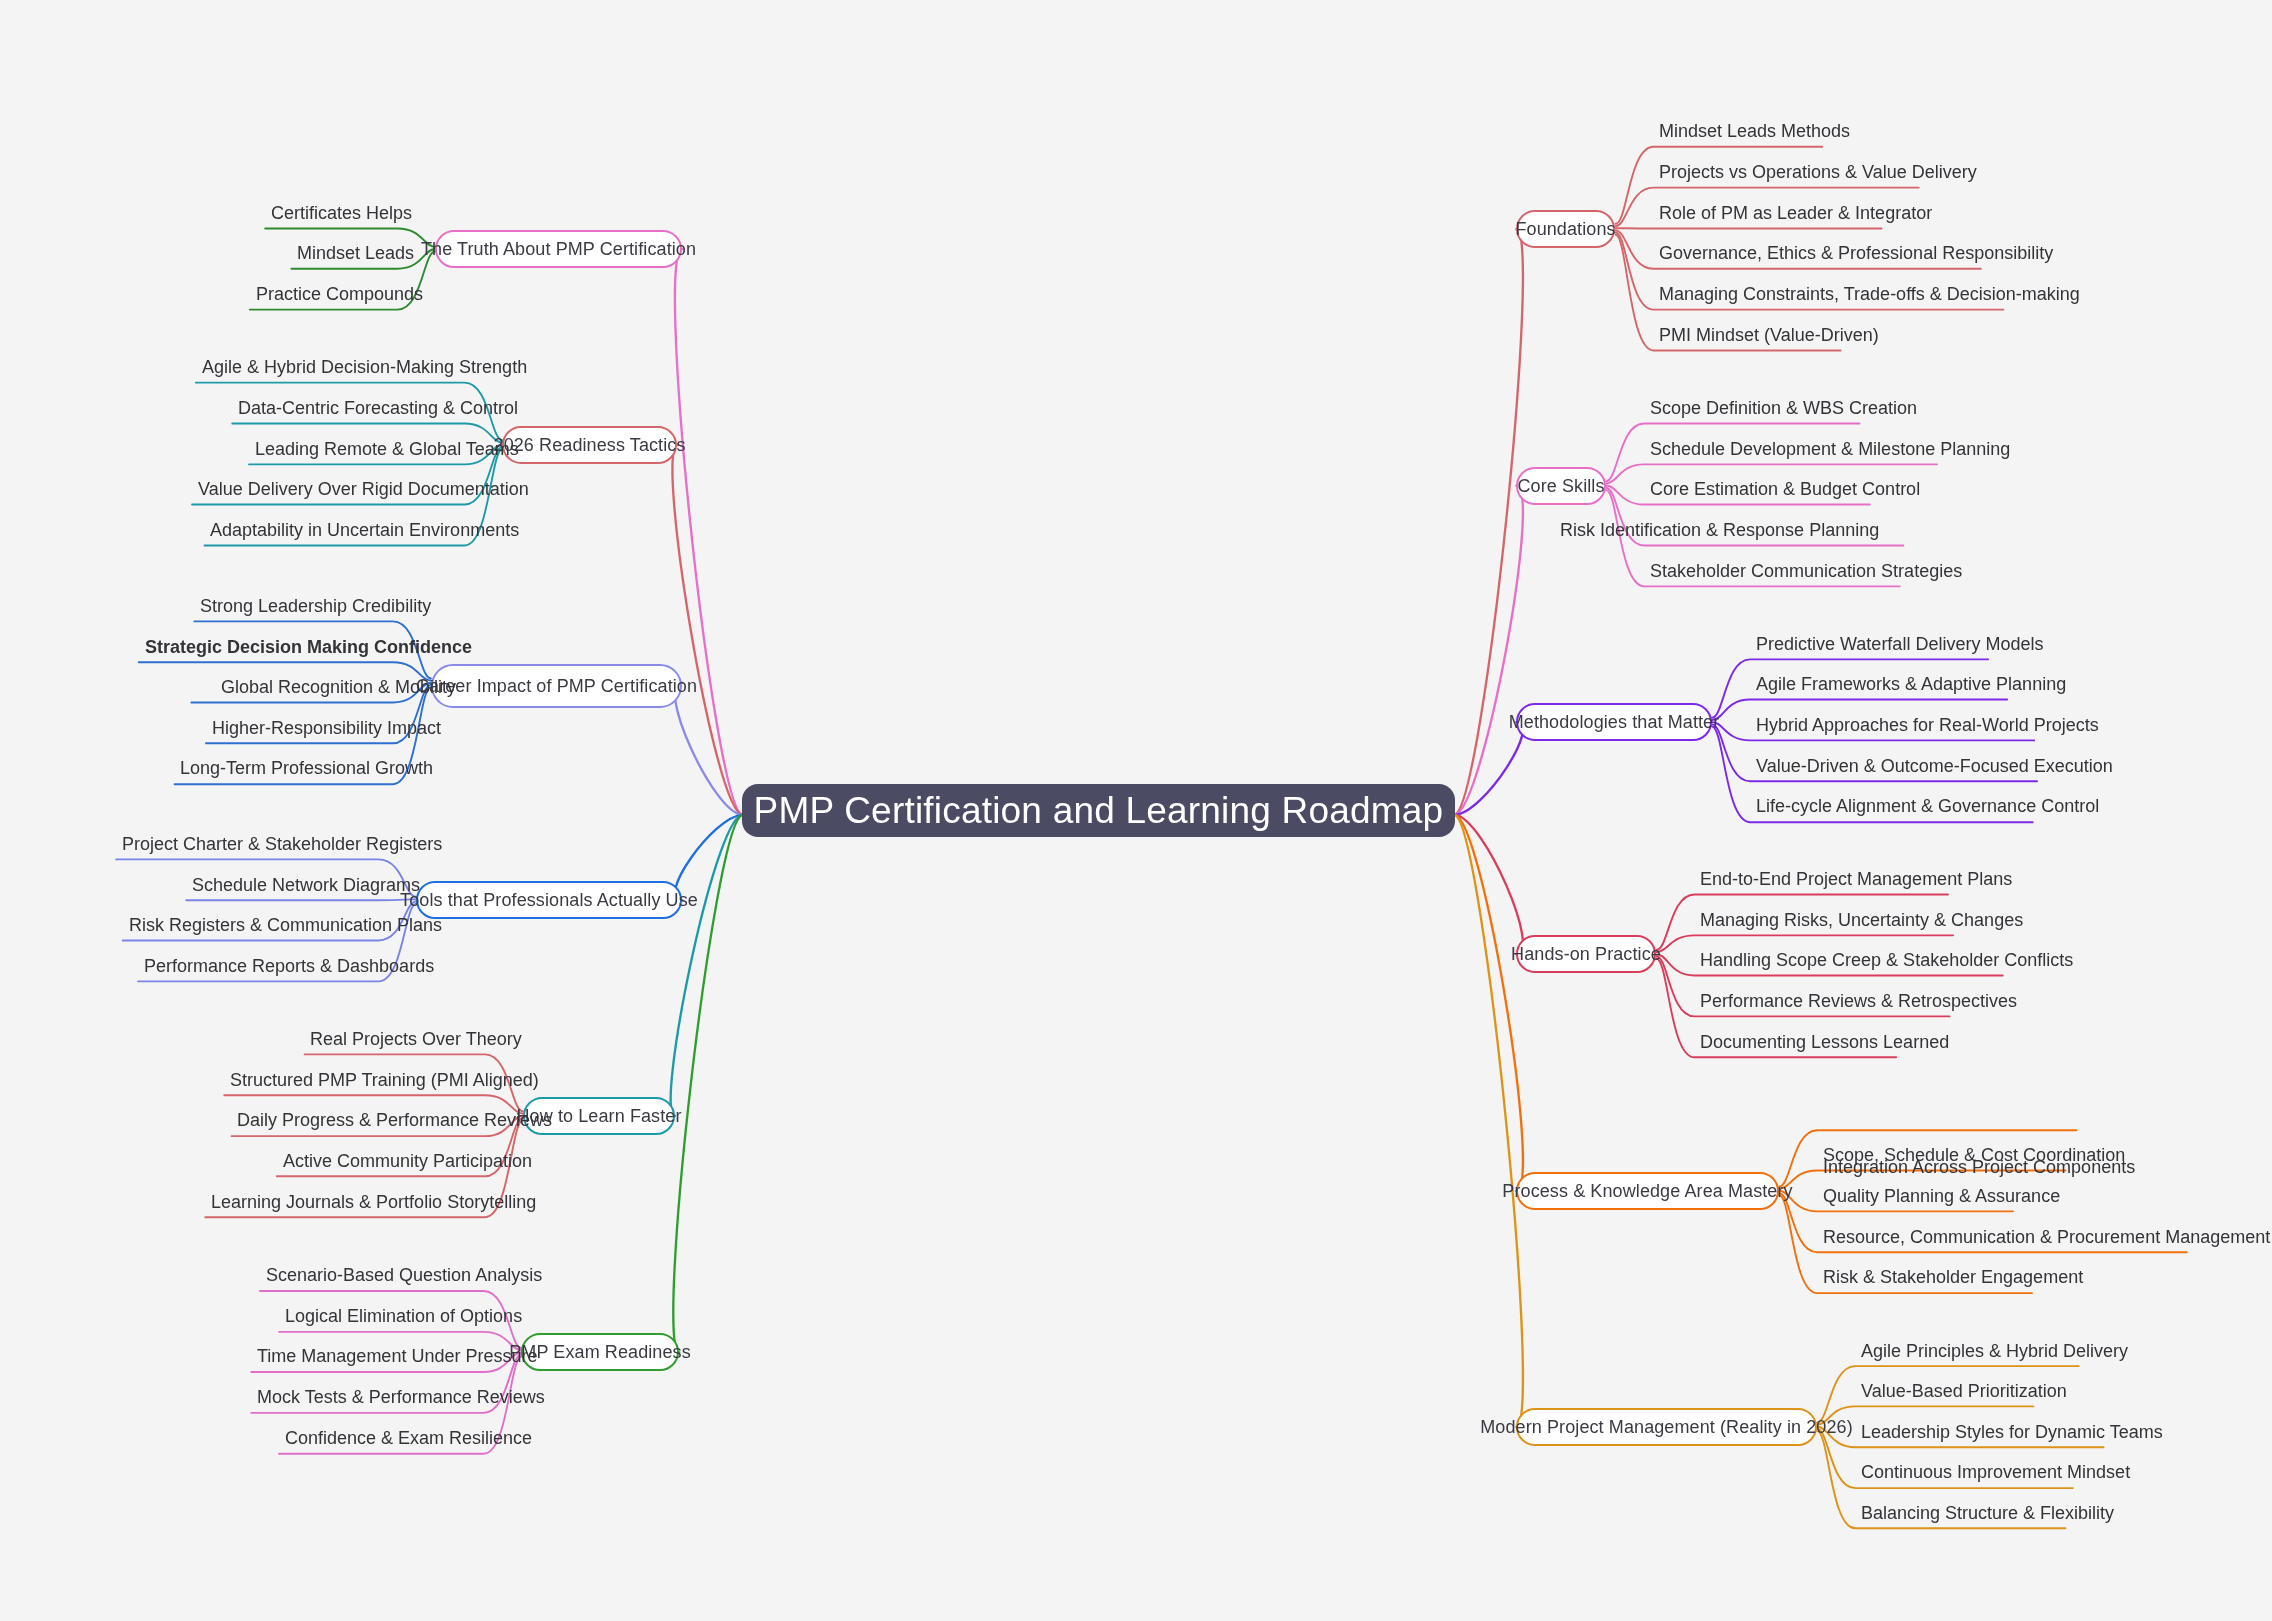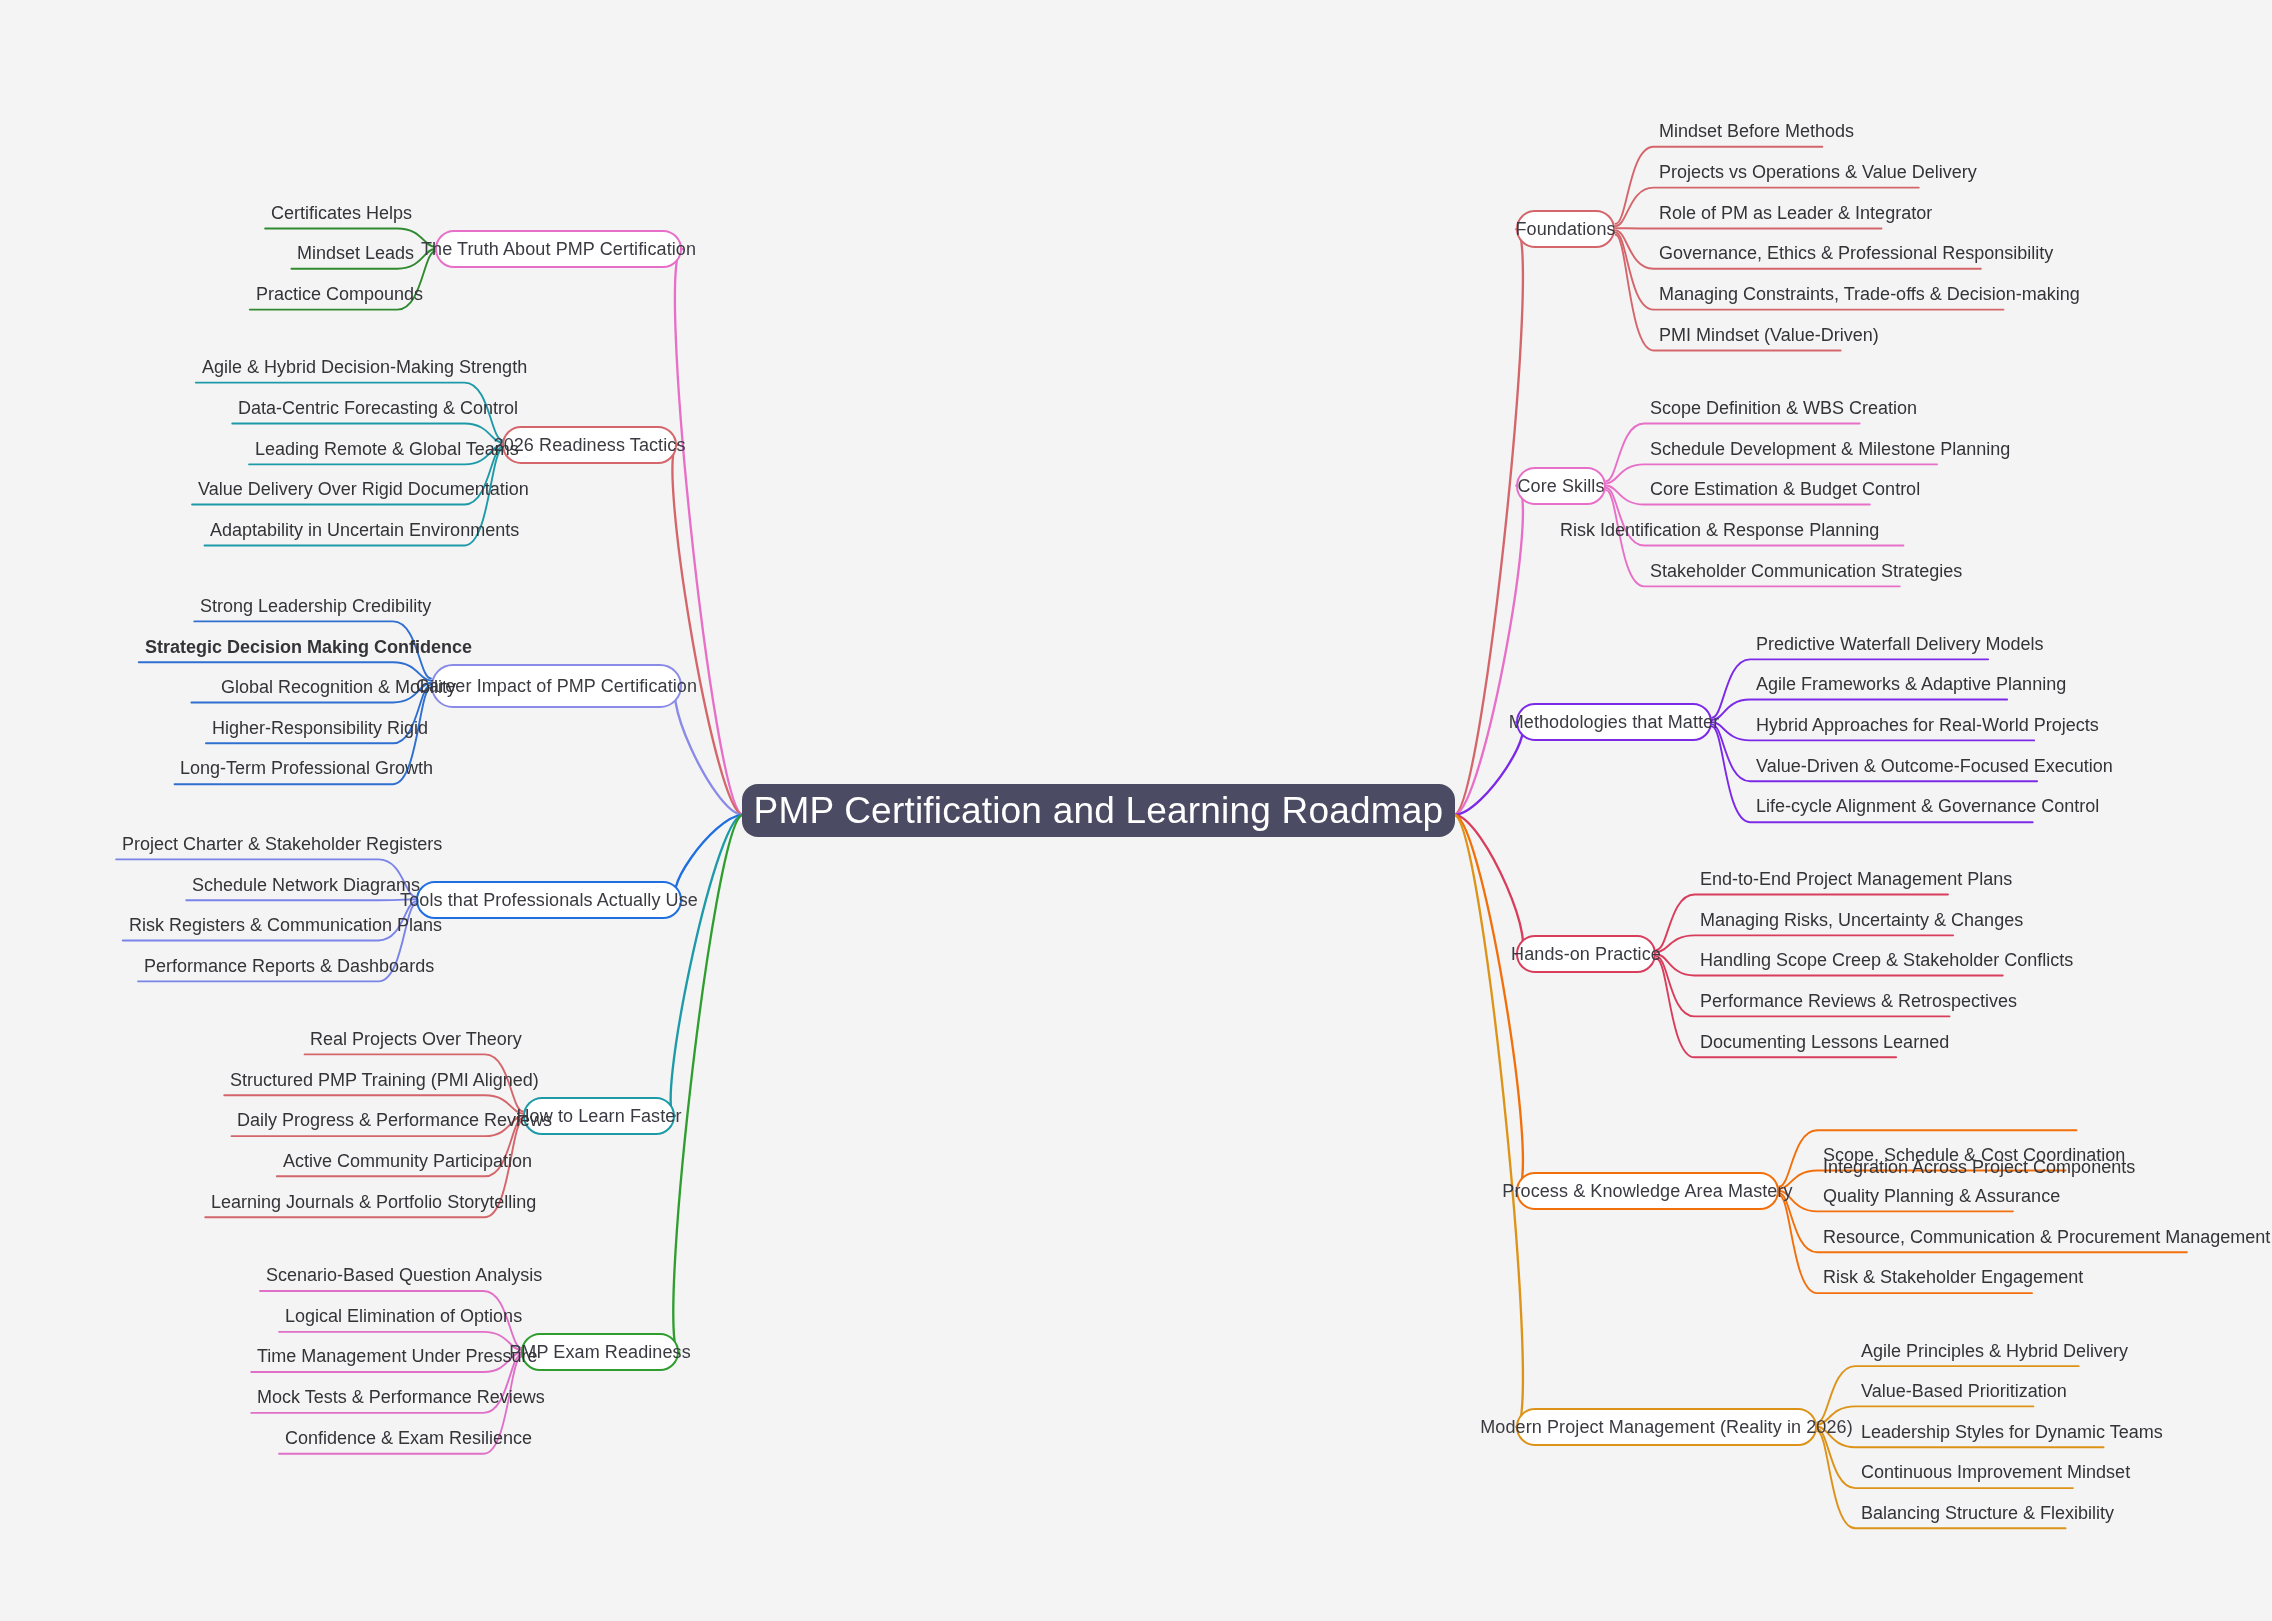--- a/index.html
+++ b/index.html
@@ -124,21 +124,21 @@
       <path d="M 714 1855 C 698 1855, 696 1935, 662 1935 L 344 1935" fill="none" stroke="#e06fc8" stroke-width="2.6" stroke-linecap="round"></path>
       <path d="M 714 1858 C 698 1858, 696 1991, 662 1991 L 382 1991" fill="none" stroke="#e06fc8" stroke-width="2.6" stroke-linecap="round"></path>
     </svg>
   <div id="nodes">
       <div class="root" style="left: 742px; top: 784px; width: 713px; height: 53px; background: rgb(75, 75, 99); color: rgb(255, 255, 255);">
         <span>PMP Certification and Learning Roadmap</span>
       </div>
       <div class="node branch" style="left: 1516px; top: 210px; width: 99px; height: 38px; border-color: rgb(212, 102, 107);">
         <span>Foundations</span>
       </div>
-      <div class="leaf right" style="top: 122px; left: 1659px;"><span>Mindset Before Methods</span></div>
+      <div class="leaf right" style="top: 122px; left: 1659px;"><span>Mindset Leads Methods</span></div>
       <div class="leaf right" style="top: 163px; left: 1659px;"><span>Projects vs Operations &amp; Value Delivery</span></div>
       <div class="leaf right" style="top: 204px; left: 1659px;"><span>Role of PM as Leader &amp; Integrator</span></div>
       <div class="leaf right" style="top: 244px; left: 1659px;"><span>Governance, Ethics &amp; Professional Responsibility</span></div>
       <div class="leaf right" style="top: 285px; left: 1659px;"><span>Managing Constraints, Trade-offs &amp; Decision-making</span></div>
       <div class="leaf right" style="top: 326px; left: 1659px;"><span>PMI Mindset (Value-Driven)</span></div>
       <div class="node branch" style="left: 1516px; top: 467px; width: 90px; height: 38px; border-color: rgb(232, 111, 200);">
         <span>Core Skills</span>
       </div>
       <div class="leaf right" style="top: 399px; left: 1650px;"><span>Scope Definition &amp; WBS Creation</span></div>
       <div class="leaf right" style="top: 440px; left: 1650px;"><span>Schedule Development &amp; Milestone Planning</span></div>
@@ -190,21 +190,21 @@
       <div class="leaf left" style="top: 399px; left: 238px; width: 226px;"><span>Data-Centric Forecasting &amp; Control</span></div>
       <div class="leaf left" style="top: 440px; left: 255px; width: 210px;"><span>Leading Remote &amp; Global Teams</span></div>
       <div class="leaf left" style="top: 480px; left: 198px; width: 267px;"><span>Value Delivery Over Rigid Documentation</span></div>
       <div class="leaf left" style="top: 521px; left: 210px; width: 254px;"><span>Adaptability in Uncertain Environments</span></div>
       <div class="node branch" style="left: 431px; top: 664px; width: 251px; height: 44px; border-color: rgb(138, 138, 232);">
         <span>Career Impact of PMP Certification</span>
       </div>
       <div class="leaf left" style="top: 597px; left: 200px; width: 193px;"><span>Strong Leadership Credibility</span></div>
       <div class="leaf left" style="top: 638px; left: 145px; width: 248px; font-weight: bold;"><span>Strategic Decision Making Confidence</span></div>
       <div class="leaf left" style="top: 678px; left: 197px; width: 196px; margin-left: 24px;"><span>Global Recognition &amp; Mobility</span></div>
-      <div class="leaf left" style="top: 719px; left: 212px; width: 181px;"><span>Higher-Responsibility Rigid</span></div>
+      <div class="leaf left" style="top: 719px; left: 212px; width: 181px;"><span>Higher-Responsibility Impact</span></div>
       <div class="leaf left" style="top: 759px; left: 180px; width: 213px;"><span>Long-Term Professional Growth</span></div>
       <div class="node branch" style="left: 416px; top: 881px; width: 266px; height: 38px; border-color: rgb(31, 111, 224);">
         <span>Tools that Professionals Actually Use</span>
       </div>
       <div class="leaf left" style="top: 835px; left: 122px; width: 256px;"><span>Project Charter &amp; Stakeholder Registers</span></div>
       <div class="leaf left" style="top: 876px; left: 192px; width: 186px;"><span>Schedule Network Diagrams</span></div>
       <div class="leaf left" style="top: 916px; left: 129px; width: 250px;"><span>Risk Registers &amp; Communication Plans</span></div>
       <div class="leaf left" style="top: 957px; left: 144px; width: 234px;"><span>Performance Reports &amp; Dashboards</span></div>
       <div class="node branch" style="left: 523px; top: 1097px; width: 152px; height: 38px; border-color: rgb(29, 154, 168);">
         <span>How to Learn Faster</span>

